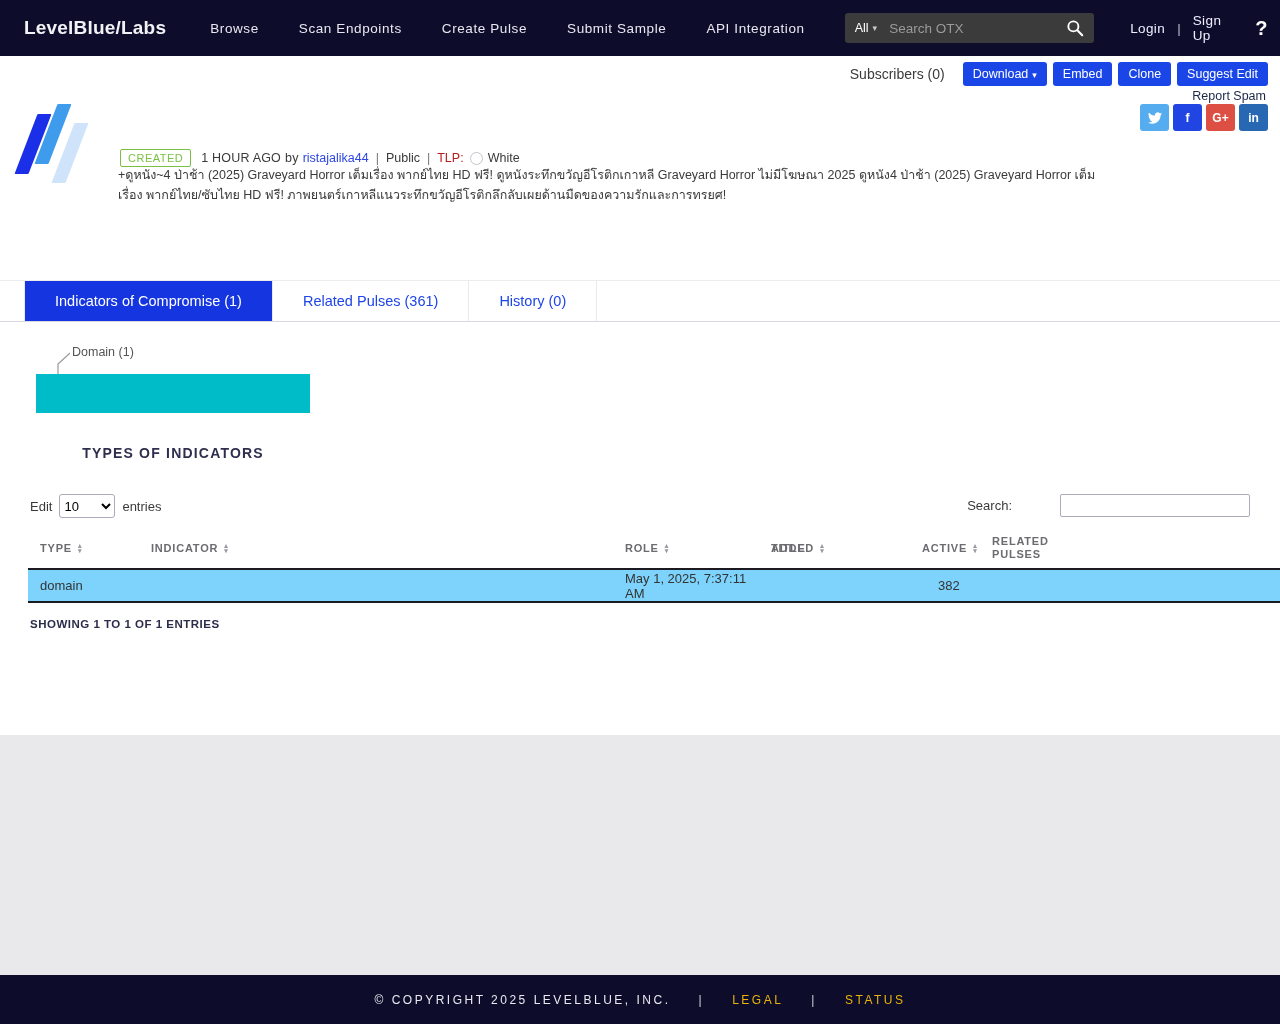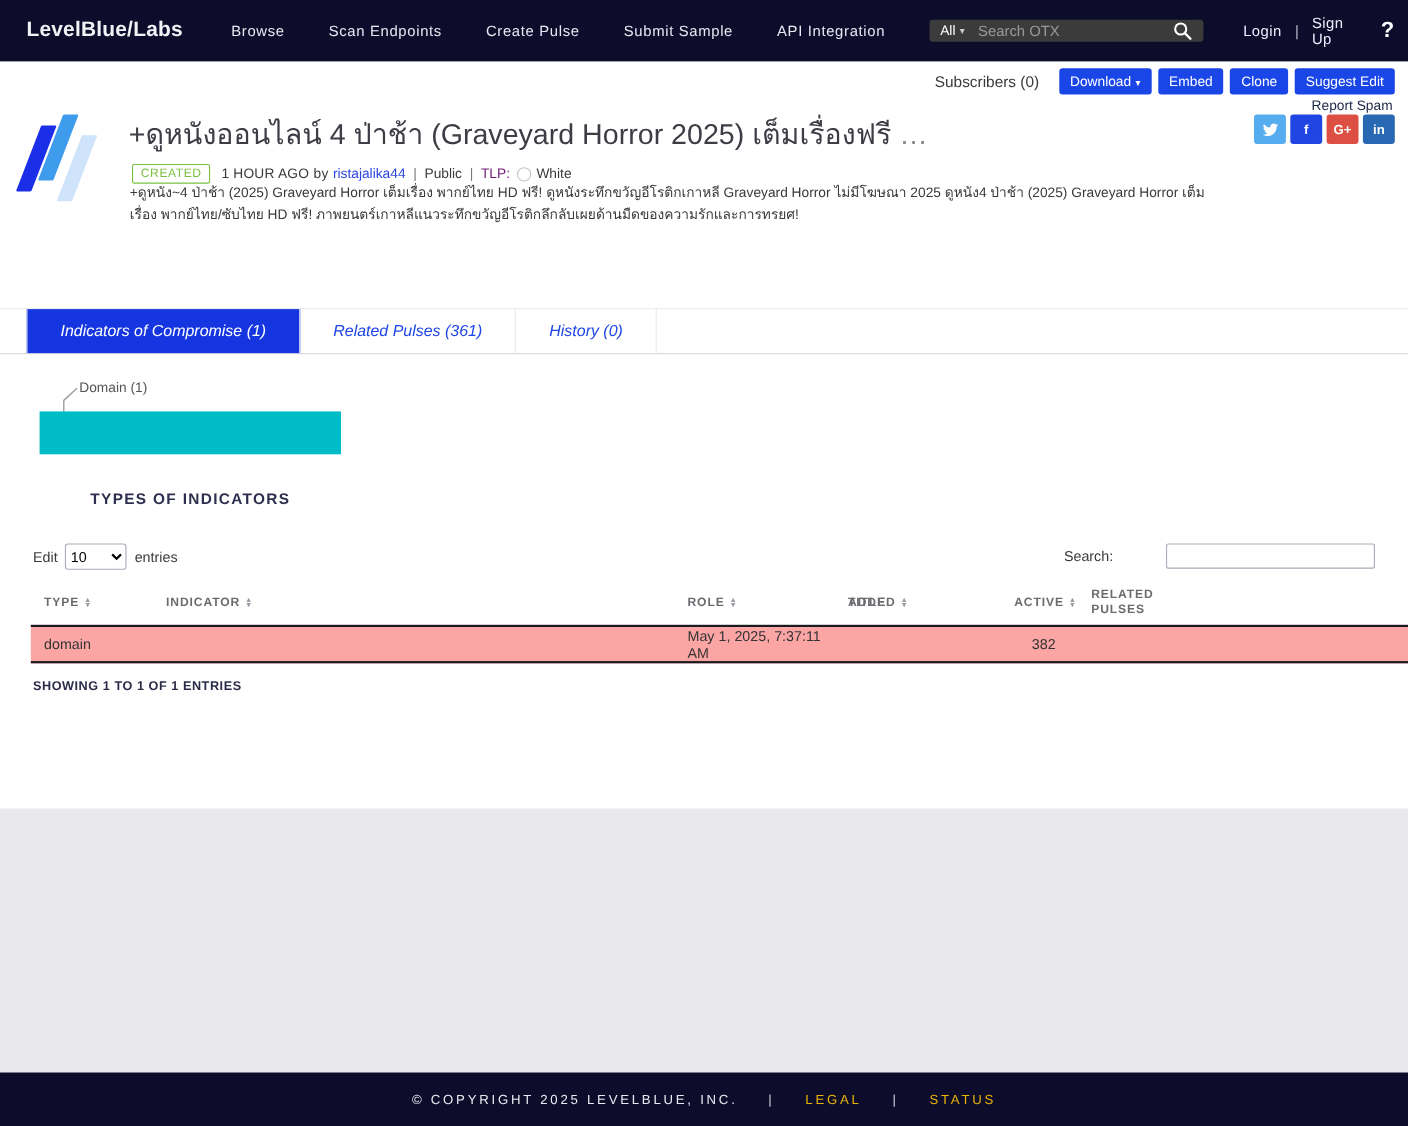--- a/index.html
+++ b/index.html
@@ -17,21 +17,21 @@
     position:absolute; left:0; top:0; width:1280px; height:56px;
     background:#0d0d2b; display:flex; align-items:center; color:#fff;
   }
   .logo { margin-left:24px; font-size:19px; color:#f2f2f6; letter-spacing:.2px; white-space:nowrap;font-weight:bold; }
   .topnav { display:flex; margin-left:44px; }
   .topnav-item {
     color:#e8e8f2; font-size:13.5px; letter-spacing:.6px; margin-right:40px;
     cursor:pointer; white-space:nowrap;
   }
   .searchbox {
-    margin-left:auto; width:288px; height:20px; background:#3b3b3b; border-radius:3px;
+    margin-left:auto; width:288px; height:30px; background:#3b3b3b; border-radius:3px;
     display:flex; align-items:center; padding:0 10px; color:#ddd;
   }
   .search-scope { font-size:12.5px; color:#fff; display:flex; align-items:center; cursor:pointer; white-space:nowrap; }
   .search-scope .caret { font-size:9px; margin-left:4px; color:#ccc; }
   .search-input {
     flex:1; background:transparent; border:none; outline:none; color:#ddd;
     font-size:13.5px; margin-left:12px; font-family:"Liberation Sans",sans-serif;
   }
   .search-input::placeholder { color:#9a9a9a; }
   .search-icon { width:18px; height:18px; flex:0 0 auto; cursor:pointer; }
@@ -73,21 +73,21 @@
   .social-tile svg { width:14px; height:14px; fill:#fff; }
 
   .meta-row { position:absolute; left:120px; top:93px; display:flex; align-items:center; font-size:12.5px; color:#3a3a3a; }
   .created-badge {
     color:#7ac143; border:1px solid #7ac143; background:#fff; border-radius:2px;
     font-size:11px; padding:2px 7px; letter-spacing:.5px; margin-right:10px;
   }
   .meta-row .by { margin-right:4px; letter-spacing:.2px; }
   .meta-row a.author { color:#2c46e4; text-decoration:none; cursor:pointer; }
   .meta-row .pipe { margin:0 7px; color:#777; }
-  .meta-row .tlp { color:#701a75; margin-right:6px; }
+  .meta-row .tlp { color:#b91c1c; margin-right:6px; }
   .tlp-circle { width:13px; height:13px; border:1.5px solid #c4c4cc; border-radius:50%; background:#fff; margin-right:5px; }
 
   .description {
     position:absolute; left:118px; top:110px; width:982px;
     font-size:12.5px; line-height:19.6px; color:#3a3a3a;
   }
 
   .group-row { position:absolute; left:118px; top:177px; font-size:13px; display:flex; align-items:center; }
   .group-label { font-weight:bold; color:#1c1c38; letter-spacing:.3px; margin-right:7px; }
   .group-emoji { margin-right:6px; font-size:13px; }
@@ -96,21 +96,21 @@
 
   
   .tabbar {
     position:absolute; left:0; top:224px; width:1280px; height:42px;
     border-top:1px solid #ececf0; border-bottom:1px solid #d8d8e0;
     display:flex; align-items:stretch; padding-left:24px; background:#fff;
   }
   .tab {
     display:flex; align-items:center; justify-content:center;
     font-size:14.5px; color:#1e45e6; cursor:pointer; padding:0 30px;
-    border-right:1px solid #e8e8ee; white-space:nowrap;font-style:italic;
+    border-right:1px solid #e8e8ee; white-space:nowrap;
   }
   .tab:first-child { border-left:1px solid #e8e8ee; }
   .tab.active { background:#1535e0; color:#fff; }
 
   
   .chart-label { position:absolute; left:72px; top:289px; font-size:12.5px; color:#555; }
   .chart-leader { position:absolute; left:52px; top:293px; }
   .chart-bar { position:absolute; left:36px; top:318px; height:39px; background:#00bcc9; }
   .chart-title {
     position:absolute; left:36px; top:389px; width:274px; text-align:center;
@@ -131,21 +131,21 @@
   }
   .thead { height:42px; border-bottom:2px solid #1a1a20; }
   .th {
     font-size:11px; font-weight:bold; letter-spacing:.8px; color:#6b6b70;
     padding-left:12px; display:flex; align-items:center; cursor:pointer;
   }
   .sort { display:inline-flex; flex-direction:column; margin-left:6px; line-height:5px; color:#9a9aa2; font-size:7px; }
   .overlap { position:relative; display:inline-block; }
   .overlap .ghost { position:absolute; left:0; top:0; color:#6b6b70; }
   .th.related { line-height:13px; white-space:normal; width:60px; cursor:default; }
-  .trow { height:33px; border-bottom:2px solid #1a1a20; background:#fca5a5; font-size:13px; color:#333; }
+  .trow { height:33px; border-bottom:2px solid #1a1a20; background:#7dd3fc; font-size:13px; color:#333; }
   .td { padding-left:12px; }
   .td a { color:#3c46e8; text-decoration:none; cursor:pointer; }
   .td.related { padding-left:28px; }
   .table-summary {
     position:absolute; left:30px; top:562px; font-size:11.5px; font-weight:bold;
     letter-spacing:.5px; color:#2c2c4a;
   }
 
   
   .footer {
@@ -201,24 +201,20 @@
       <button class="btn">Suggest Edit</button>
     </div>
     <div class="report-spam">Report Spam</div>
 
     <div class="avatar">
       <div class="stripe s1"></div>
       <div class="stripe s2"></div>
       <div class="stripe s3"></div>
     </div>
 
-    <div class="pulse-title">
-      <span>+ดูหนังออนไลน์ 4 ป่าช้า (Graveyard Horror 2025) เต็มเรื่องฟรี</span>
-      <span class="ellipsis">…</span>
-    </div>
 
     <div class="social-row">
       <div class="social-tile" style="background:#55acee">
         <svg viewBox="0 0 24 24">
             <path d="M23.95 4.57a10 10 0 0 1-2.82.77 4.96 4.96 0 0 0 2.16-2.72c-.95.56-2 .96-3.12 1.19a4.92 4.92 0 0 0-8.38 4.48A13.94 13.94 0 0 1 1.64 3.16a4.92 4.92 0 0 0 1.52 6.57 4.9 4.9 0 0 1-2.23-.61v.06a4.92 4.92 0 0 0 3.95 4.83 4.9 4.9 0 0 1-2.21.08 4.93 4.93 0 0 0 4.6 3.42A9.87 9.87 0 0 1 0 19.54a13.9 13.9 0 0 0 7.55 2.21c9.05 0 14-7.5 14-13.99l-.02-.63a10 10 0 0 0 2.42-2.56z"></path>
           </svg>
       </div>
       <div class="social-tile" style="background:#2045e2">
         <span>f</span>
       </div>

